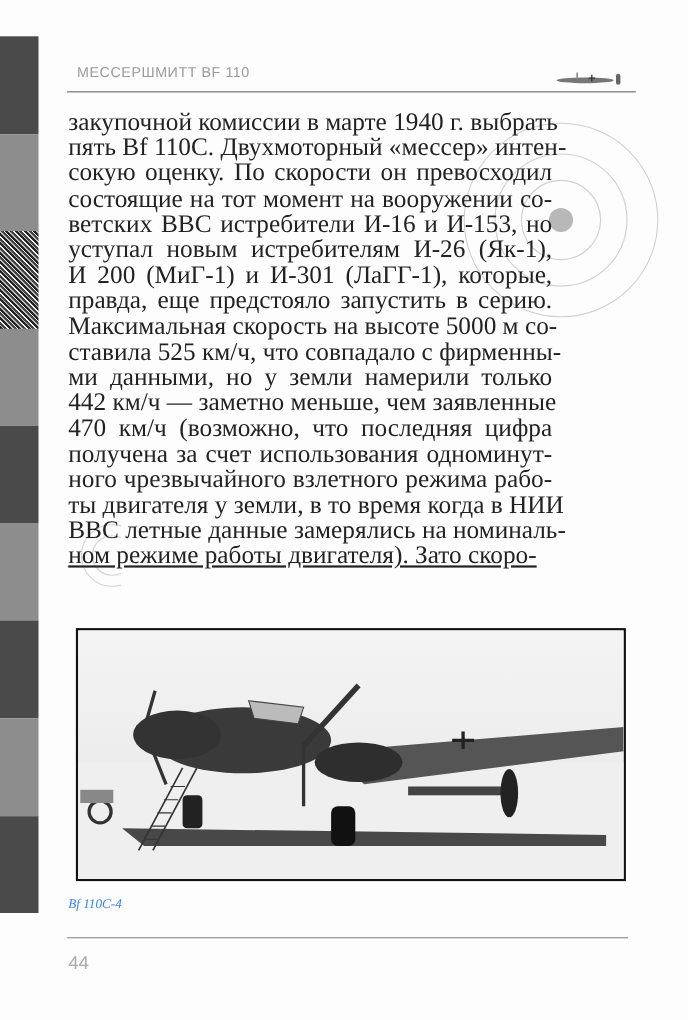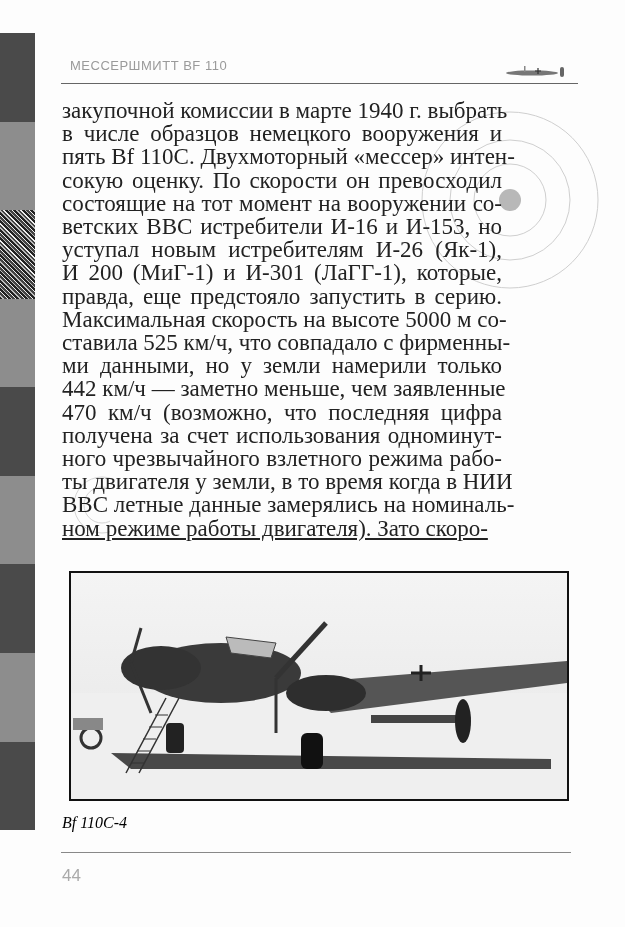--- a/index.html
+++ b/index.html
@@ -31,21 +31,21 @@
 
     .target-deco { position: absolute; left: 380px; top: 100px; width: 245px; height: 210px; pointer-events: none; }
     .target-deco2 { position: absolute; left: 40px; top: 460px; width: 70px; height: 90px; pointer-events: none; }
 
     .photo {
       position: absolute; left: 69px; top: 571px; width: 500px; height: 230px;
       border: 2px solid #111; box-sizing: border-box; background: #f0f0f0; overflow: hidden;
     }
     .caption {
       position: absolute; left: 62px; top: 814px;
-      font-family: "Liberation Serif", serif; font-style: italic; font-size: 16px; color: #000000;
+      font-family: "Liberation Serif", serif; font-style: italic; font-size: 12px; color: #3b82f6;
     }
     .foot-rule { position: absolute; left: 61px; top: 852px; width: 510px; height: 1px; background: #888; }
     .page-number {
       position: absolute; left: 62px; top: 866px;
       font-family: "Liberation Sans", sans-serif; font-size: 17px; color: #aaa;
     }
   </style>
 </head>
 <body>
 
@@ -81,21 +81,20 @@
 </svg>
 <svg class="target-deco2" viewBox="0 0 70 90">
   <g fill="none" stroke="#d4d4d4" stroke-width="1">
     <circle cx="62" cy="45" r="18"></circle>
     <circle cx="62" cy="45" r="28"></circle>
   </g>
 </svg>
 
 <div class="body-text">
   <span class="line">закупочной комиссии в марте 1940 г. выбрать</span>
-  <span class="line">в числе образцов немецкого вооружения и</span>
   <span class="line">пять Bf 110C. Двухмоторный «мессер» интен-</span>
   <span class="line">сокую оценку. По скорости он превосходил</span>
   <span class="line">состоящие на тот момент на вооружении со-</span>
   <span class="line">ветских ВВС истребители И-16 и И-153, но</span>
   <span class="line">уступал новым истребителям И-26 (Як-1),</span>
   <span class="line">И 200 (МиГ-1) и И-301 (ЛаГГ-1), которые,</span>
   <span class="line">правда, еще предстояло запустить в серию.</span>
   <span class="line">Максимальная скорость на высоте 5000 м со-</span>
   <span class="line">ставила 525 км/ч, что совпадало с фирменны-</span>
   <span class="line">ми данными, но у земли намерили только</span>

